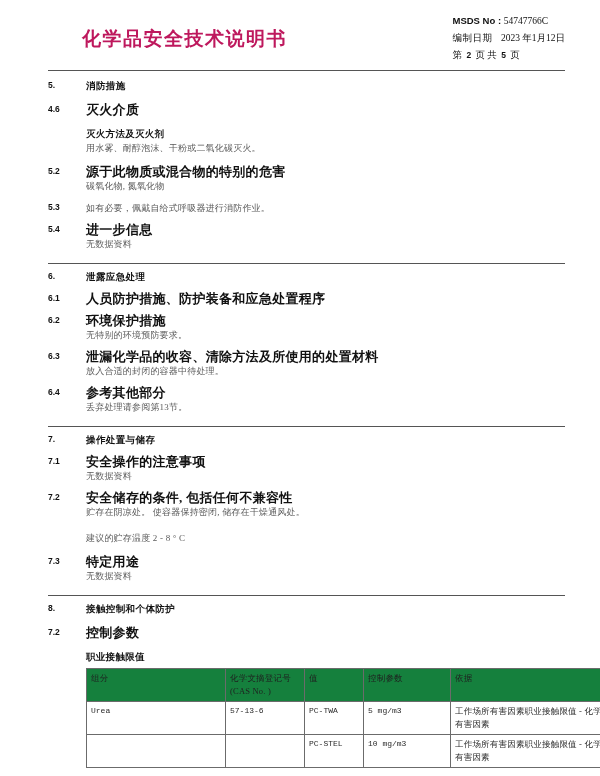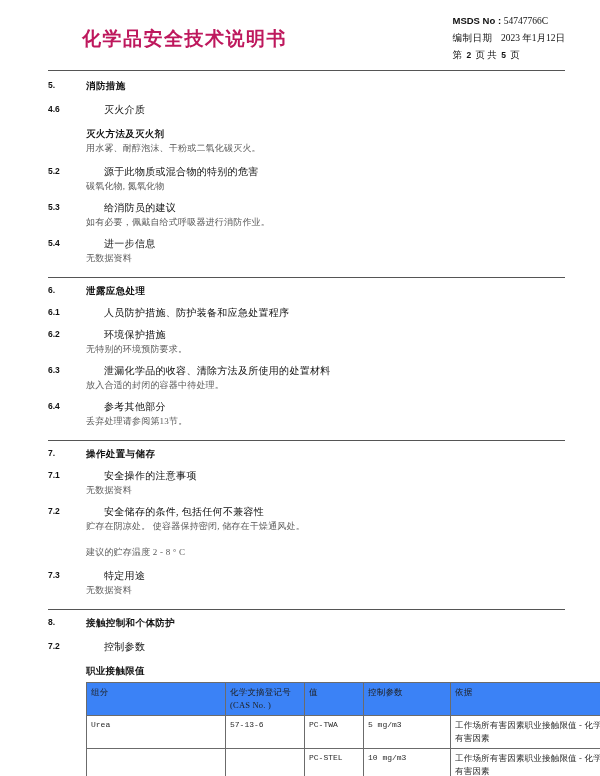--- a/index.html
+++ b/index.html
@@ -101,26 +101,25 @@
   .h-major {
     font-family: "Liberation Serif", "DejaVu Serif", serif;
     font-weight: 700;
     font-size: 9.5px;
     letter-spacing: 0.4px;
     color: #111;
     line-height: 14px;
   }
   .h-sub {
     font-family: "Liberation Serif", "DejaVu Serif", serif;
-    font-weight: 400;
-    font-size: 10px;
+    font-weight: 700;
+    font-size: 13px;
     letter-spacing: 0.3px;
     color: #111;
     line-height: 14px;
-    margin-left: 18px;
   }
   .h-sub3 {
     font-family: "Liberation Serif", "DejaVu Serif", serif;
     font-weight: 700;
     font-size: 9.5px;
     letter-spacing: 0.3px;
     color: #111;
     line-height: 14px;
   }
   .text {
@@ -148,21 +147,21 @@
     border: 1px solid #6b6b6b;
     padding: 3px 4px 4px 4px;
     vertical-align: top;
     font-family: "Liberation Serif", "DejaVu Serif", serif;
     font-size: 8.5px;
     line-height: 12.5px;
     color: #2b2b2b;
     letter-spacing: 0.2px;
   }
   .limits-table thead th {
-    background: #3b82f6;
+    background: #15803d;
     font-weight: 400;
     text-align: left;
     color: #1f1f1f;
   }
   .limits-table td.mono {
     font-family: "Liberation Mono", "DejaVu Sans Mono", monospace;
     font-size: 8px;
     letter-spacing: 0;
   }
   .col-1 { width: 130px; }
@@ -226,21 +225,20 @@
         <div class="body-col">
           <div class="h-sub">源于此物质或混合物的特别的危害</div>
           <div class="text">碳氧化物, 氮氧化物</div>
         </div>
       </div>
 
       <div class="sp8"></div>
       <div class="row">
         <div class="num">5.3</div>
         <div class="body-col">
-          <div class="h-sub">给消防员的建议</div>
           <div class="text">如有必要，佩戴自给式呼吸器进行消防作业。</div>
         </div>
       </div>
 
       <div class="sp8"></div>
       <div class="row">
         <div class="num">5.4</div>
         <div class="body-col">
           <div class="h-sub">进一步信息</div>
           <div class="text">无数据资料</div>

